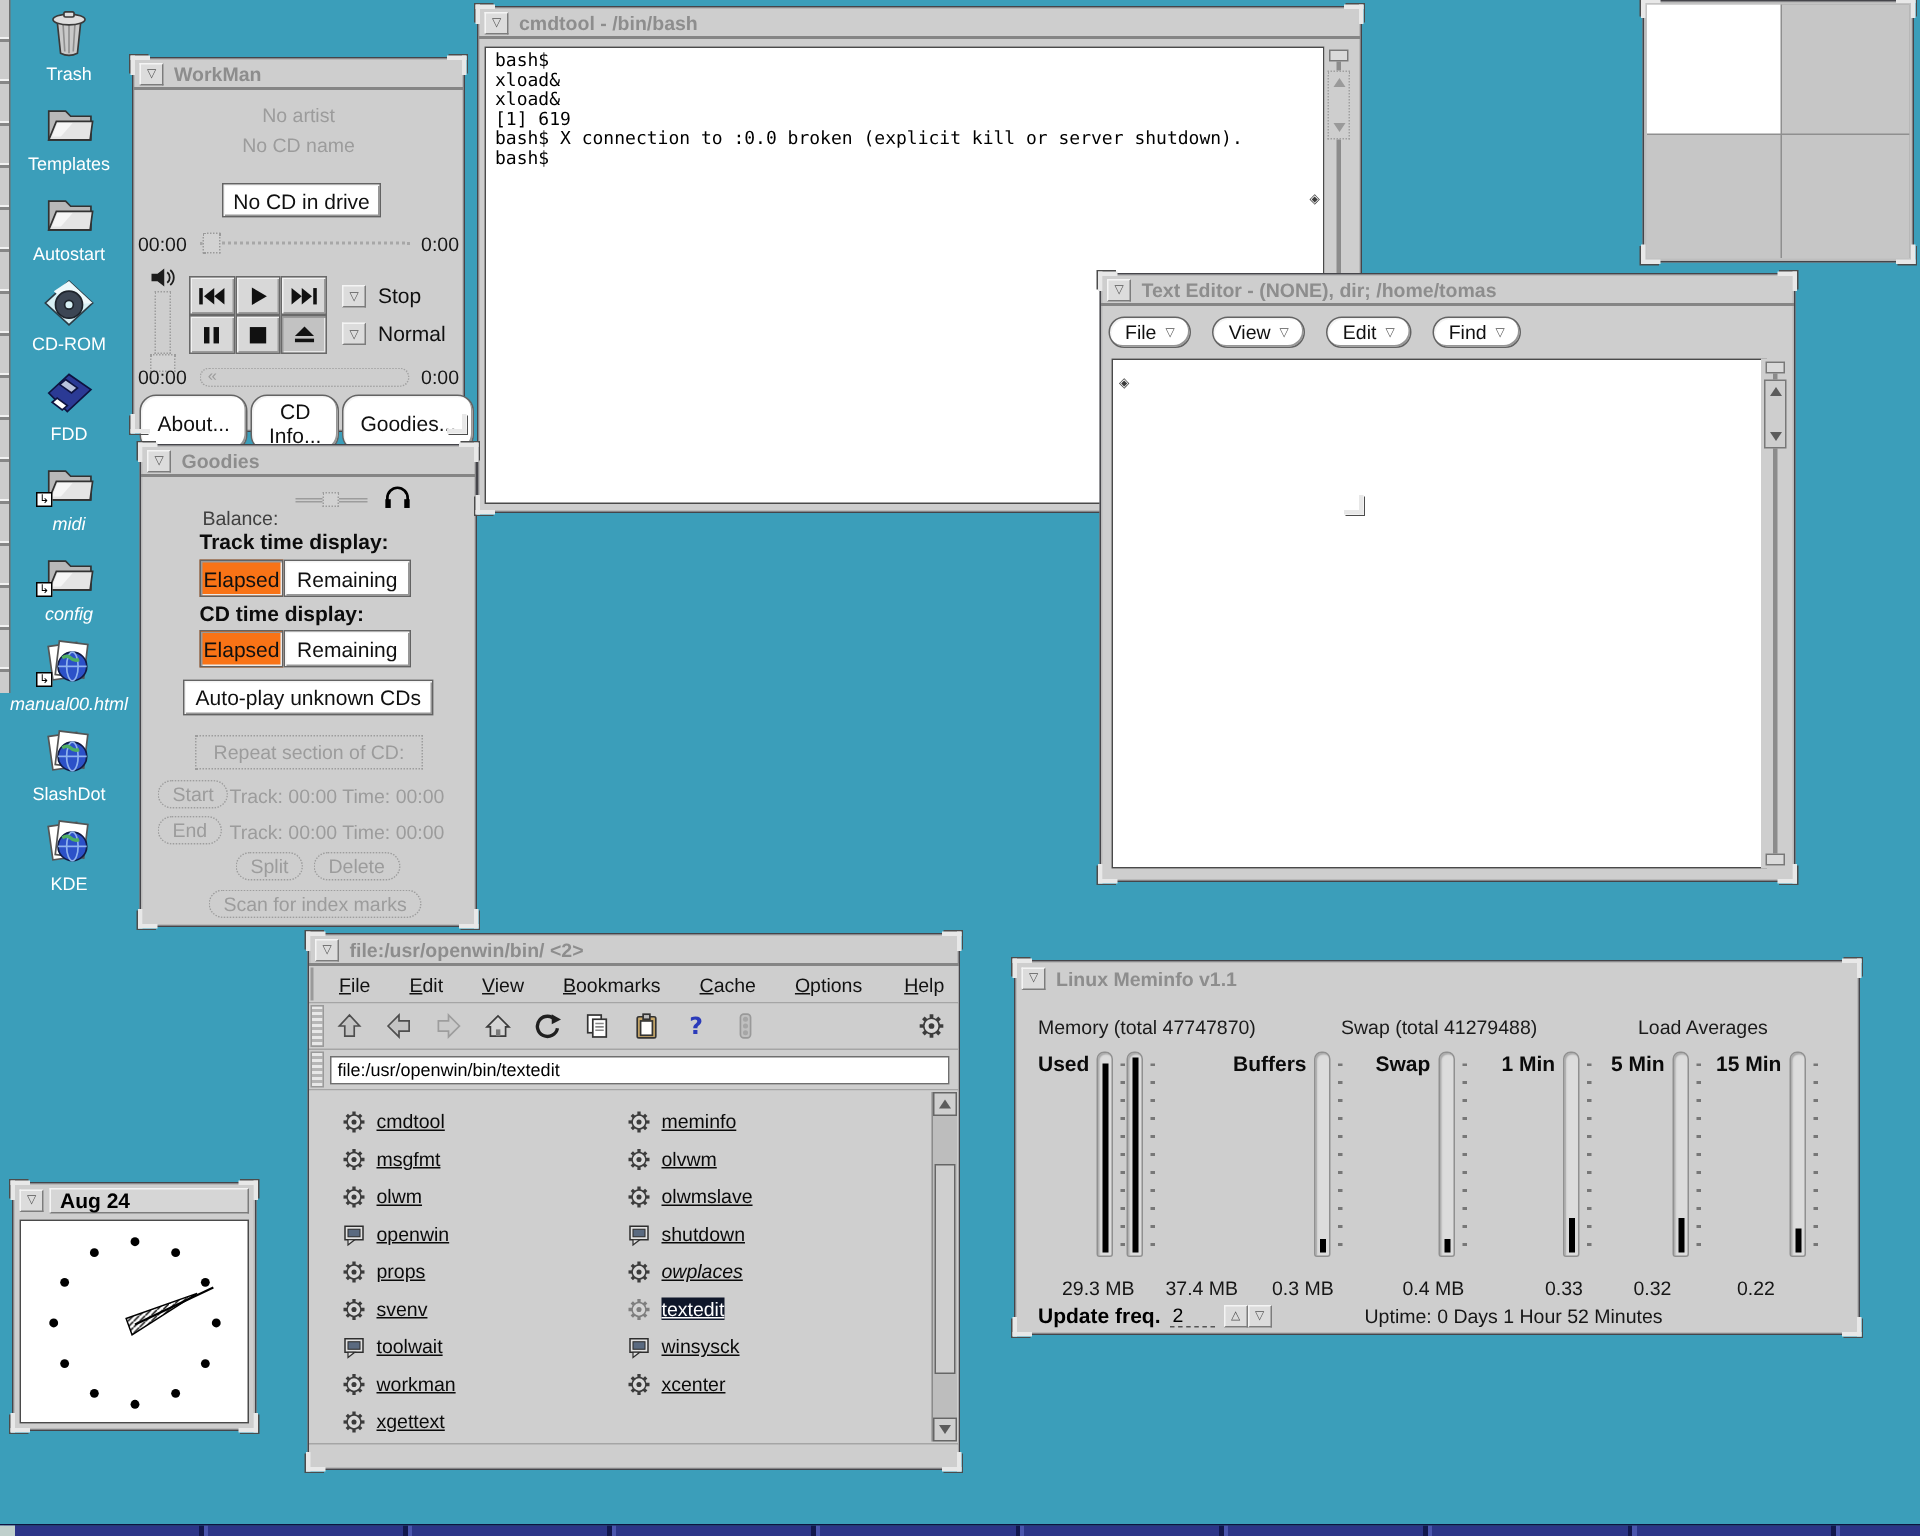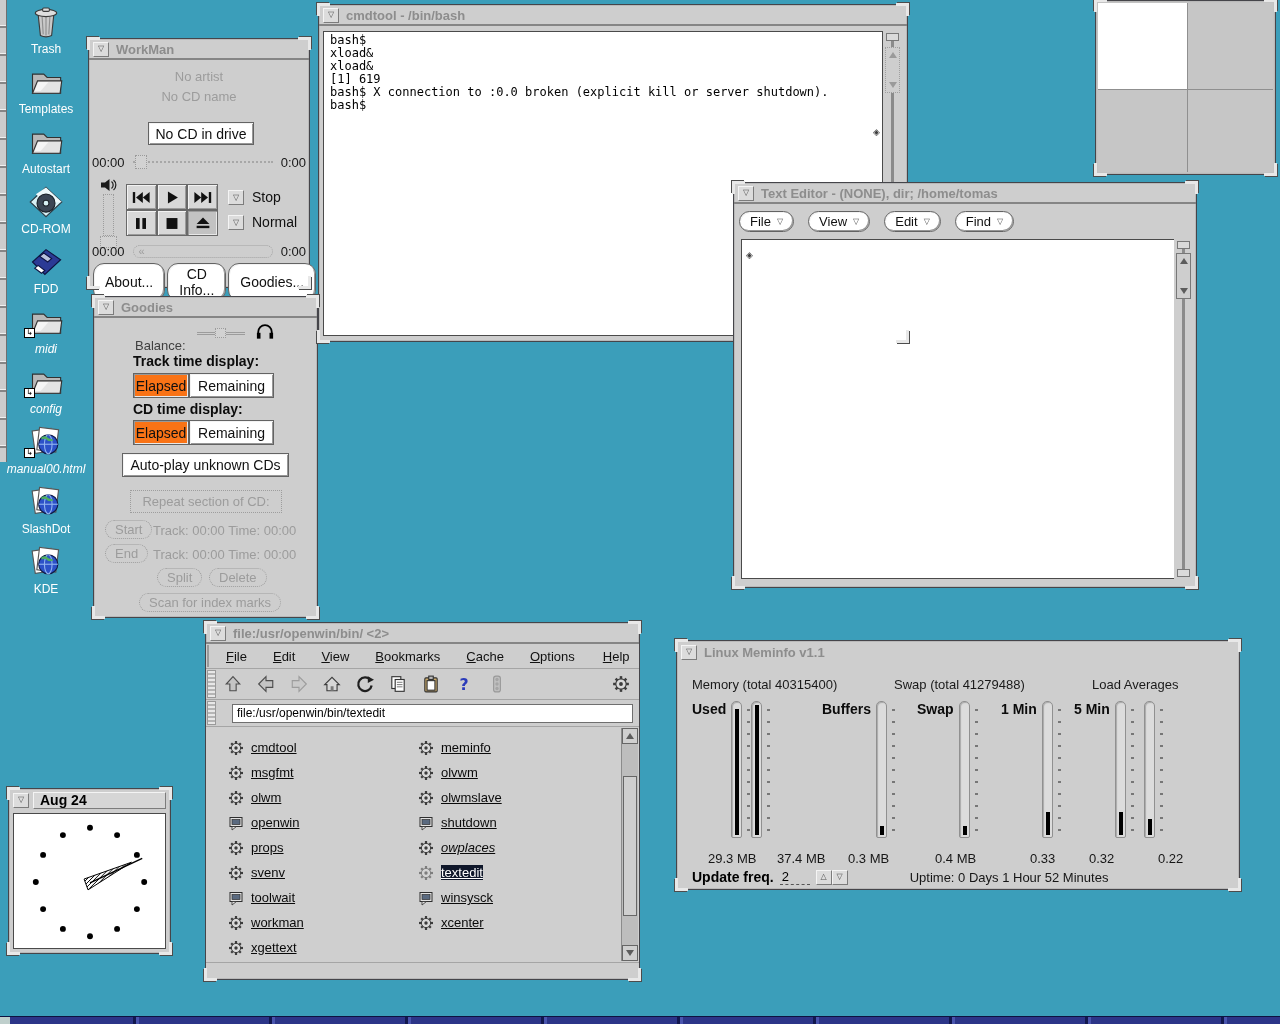--- a/index.html
+++ b/index.html
@@ -115,21 +115,21 @@
      background:repeating-linear-gradient(to bottom,#e8e8e8 0 2px,#b5b5b5 2px 4px)}
   .kfm-menubar{height:25px;font-size:13px;gap:2px}
   .menu-item{padding:0 13px;color:#111}
   .kfm-help{margin-left:auto;padding-right:14px}
   .kfm-toolbar{height:31px}
   .tb{width:29px;height:26px;display:flex;align-items:center;justify-content:center}
   .tb svg{width:18px;height:18px}
   .tb.disabled{opacity:.38;filter:grayscale(1)}
   .tb.right{margin-left:auto;margin-right:4px}
   .kfm-locbar{height:27px}
-  .kfm-loc{flex:1;margin:3px 6px 3px 14px;height:19px;background:#fff;border:1px solid #6f6f6f;
+  .kfm-loc{flex:1;margin:3px 6px 3px 2px;height:19px;background:#fff;border:1px solid #6f6f6f;
      font-size:12px;font-family:"Liberation Sans",sans-serif;padding:0 4px;color:#000}
   .kfm-files{position:relative;height:236px;background:#cfcfcf;display:flex;border-bottom:1px solid #a5a5a5}
   .fcol{width:190px;padding:8px 0 0 22px;display:flex;flex-direction:column}
   .frow{height:25px;display:flex;align-items:center;gap:7px}
   .fico{width:16px;height:16px;flex:none}
   .flabel{font-size:13px;color:#0a0a0a;text-decoration:underline}
   .frow.link .flabel{font-style:italic}
   .frow.selected .flabel{background:#0f172a;color:#fff}
   .frow.selected .fico{opacity:.55}
   .ksb{position:absolute;right:1px;top:1px;bottom:1px;width:17px;background:#bdbdbd;border-left:1px solid #8b8b8b}
@@ -786,21 +786,21 @@
 <div class="win" id="meminfo">
   <div class="cnr tl"></div>
     <div class="cnr tr"></div>
   <div class="cnr bl"></div>
     <div class="cnr br"></div>
   <div class="tbar" style="border-bottom:none">
     <div class="mbtn">▽</div>
     <span class="title">Linux Meminfo  v1.1</span>
   </div>
   <div class="mi-body">
-    <span class="mi-toplabel" style="left:12px">Memory   (total 40315400)</span>
+    <span class="mi-toplabel" style="left:12px">Memory   (total 47747870)</span>
     <span class="mi-toplabel" style="left:214px">Swap (total 41279488)</span>
     <span class="mi-toplabel" style="left:412px">Load Averages</span>
     <div>
 
     <div class="mg i0">
           <span class="glabel">Used</span>
           <div class="gtrack">
             <div class="gfill" style="height: 93%;"></div>
           </div>
           <div class="gticks"></div>
@@ -839,20 +839,21 @@
         </div>
         <div class="mg i5">
           <span class="glabel">5 Min</span>
           <div class="gtrack">
             <div class="gfill" style="height: 17%;"></div>
           </div>
           <div class="gticks"></div>
           <span class="gval">0.32</span>
         </div>
         <div class="mg i6">
+          <span class="glabel">15 Min</span>
           <div class="gtrack">
             <div class="gfill" style="height: 12%;"></div>
           </div>
           <div class="gticks"></div>
           <span class="gval">0.22</span>
         </div>
       </div>
     <div class="mi-bottom">
       <span class="upd-label">Update freq.</span>
       <span class="upd-val">2</span>

